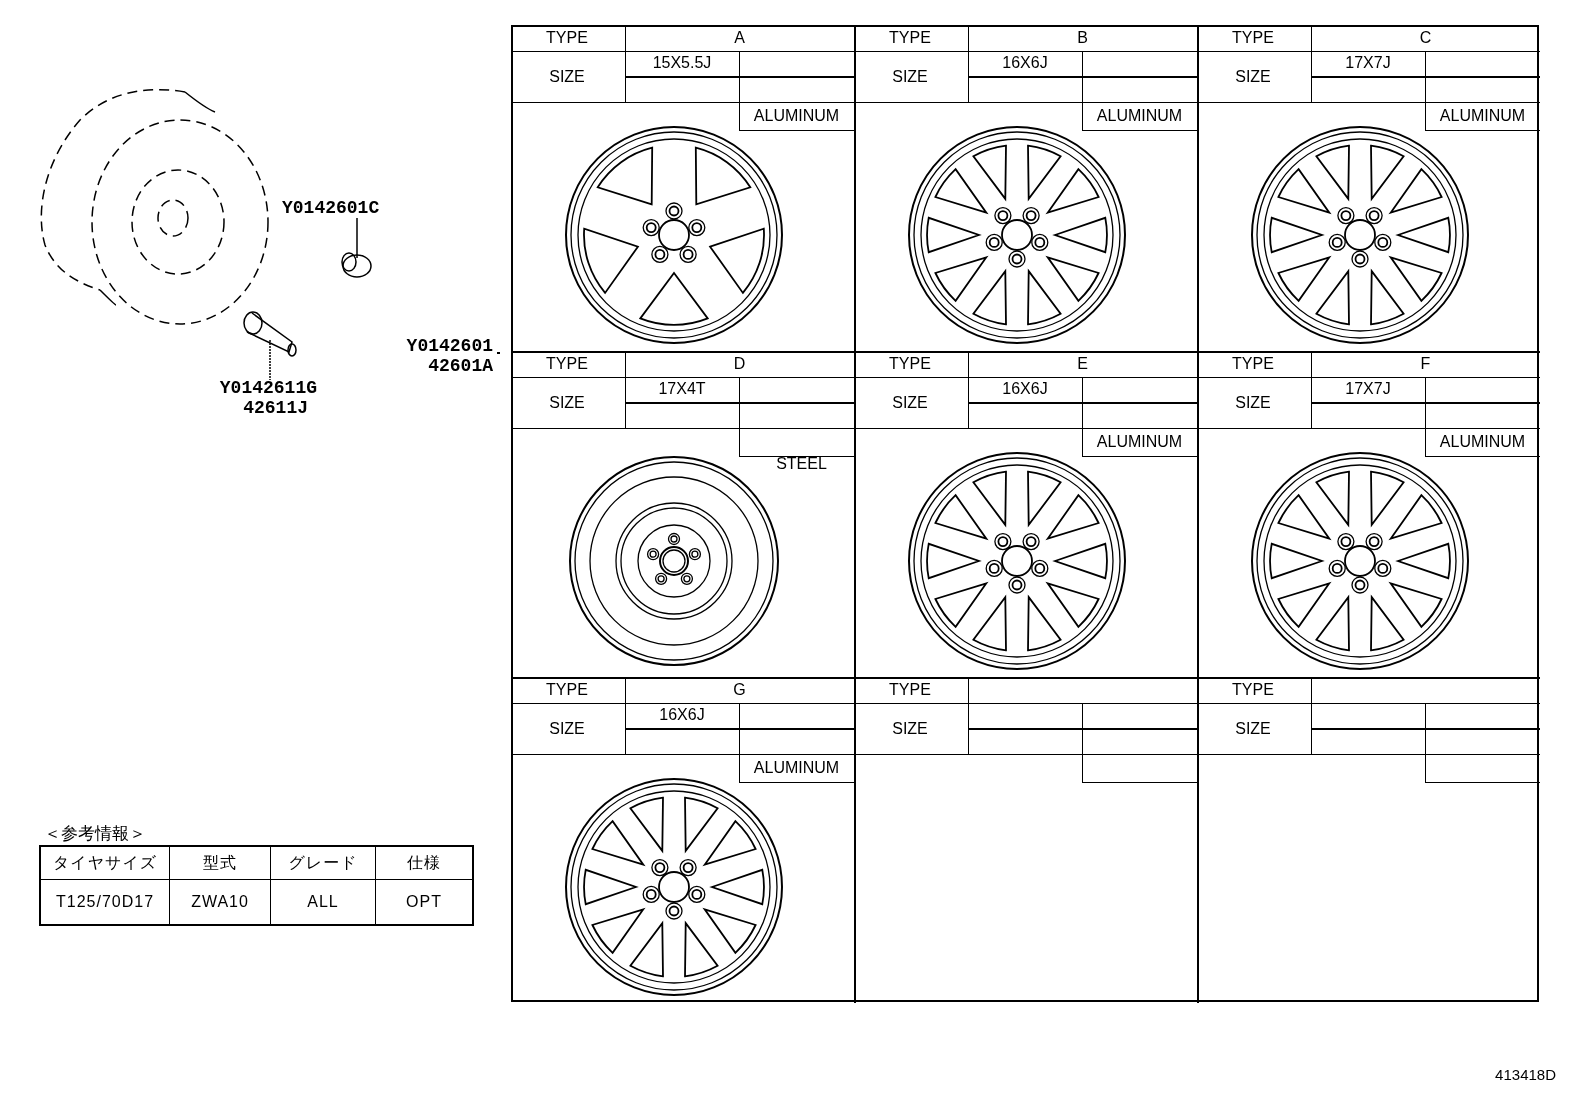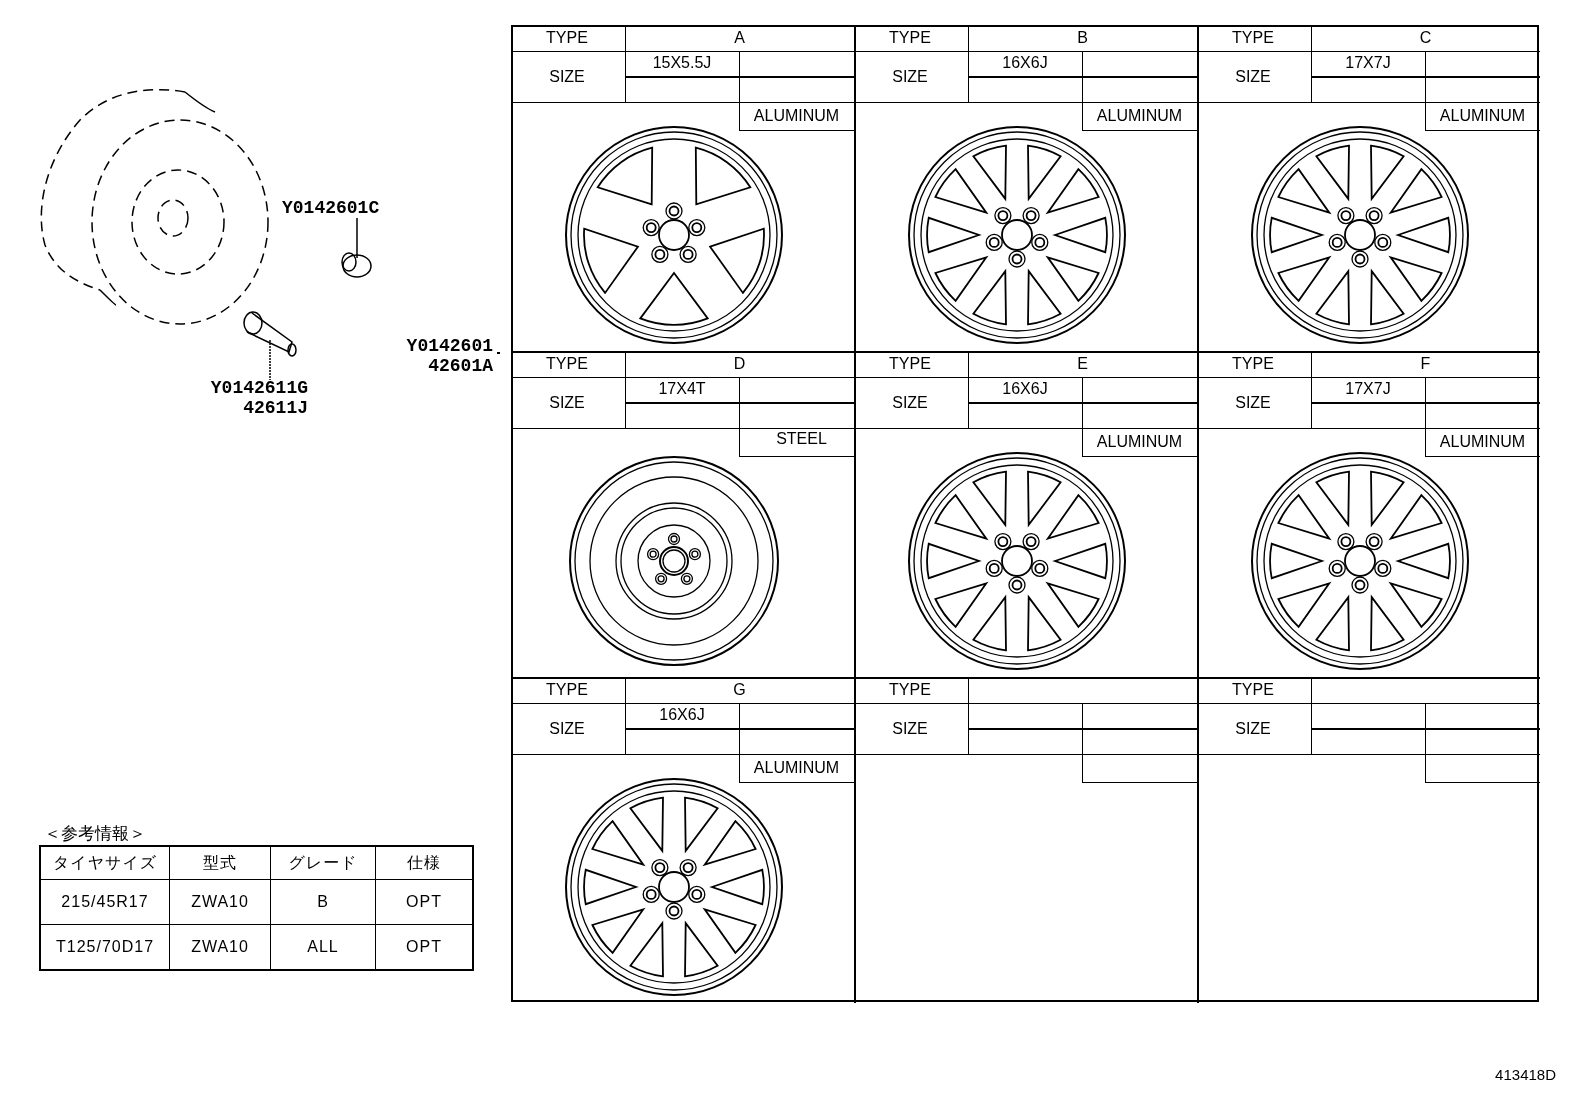--- a/index.html
+++ b/index.html
@@ -54,21 +54,21 @@
       <path d="M252,313 L292,342 L289,352 L247,332"></path>
       <ellipse cx="292" cy="350" rx="4" ry="6"></ellipse>
       <line x1="270" y1="340" x2="270" y2="380" stroke-dasharray="2,1"></line>
     </g>
 
     <line x1="497" y1="353" x2="511" y2="353" stroke-width="2"></line>
   </g>
 </svg>
 
 <div class="callout" style="left:282px;top:198px">Y0142601C</div>
-<div class="callout" style="left:198px;top:378px;width:110px">Y0142611G</div>
+<div class="callout" style="left:207px;top:378px;width:110px">Y0142611G</div>
 <div class="callout" style="left:198px;top:398px;width:110px">42611J</div>
 <div class="callout" style="left:378px;top:336px;width:115px">Y0142601</div>
 <div class="callout" style="left:378px;top:356px;width:115px">42601A</div>
 
 <div class="grid" id="grid">
     <div class="txt" style="left:18px;top:3px;width:72px">TYPE</div>
     <div class="txt" style="left:112px;top:3px;width:229px">A</div>
     <div class="hline thin" style="left:-2px;top:24px;width:343px"></div>
     <div class="txt" style="left:18px;top:42px;width:72px">SIZE</div>
     <div class="txt" style="left:112px;top:28px;width:114px">15X5.5J</div>
@@ -188,21 +188,21 @@
     <div class="txt" style="left:112px;top:329px;width:229px">D</div>
     <div class="hline thin" style="left:-2px;top:350px;width:343px"></div>
     <div class="txt" style="left:18px;top:368px;width:72px">SIZE</div>
     <div class="txt" style="left:112px;top:354px;width:114px">17X4T</div>
     <div class="hline" style="left:112px;top:375px;width:229px"></div>
     <div class="hline thin" style="left:-2px;top:401px;width:343px"></div>
     <div class="vline" style="left:112px;top:324px;height:77px"></div>
     <div class="vline" style="left:226px;top:350px;height:51px"></div>
     <div class="vline" style="left:226px;top:401px;height:28px"></div>
     <div class="hline thin" style="left:226px;top:429px;width:115px"></div>
-    <div class="txt" style="left:226px;top:404px;width:125px">STEEL</div>
+    <div class="txt" style="left:226px;top:429px;width:125px">STEEL</div>
     <svg width="240" height="240" viewBox="-120 -120 240 240" style="position:absolute;left:41px;top:414px">
       <g fill="none" stroke="#000" stroke-width="1.3">
         <circle r="104" stroke-width="2"></circle>
         <circle r="99"></circle>
         <circle r="84"></circle>
         <circle r="58"></circle>
         <circle r="53"></circle>
         <circle r="36"></circle>
         <circle r="14" stroke-width="2"></circle>
         <circle r="11"></circle>
@@ -379,26 +379,20 @@
   <thead>
     <tr>
       <th style="width:128px">タイヤサイズ</th>
       <th style="width:100px">型式</th>
       <th style="width:104px">グレード</th>
       <th style="width:96px">仕様</th>
     </tr>
   </thead>
   <tbody>
     <tr>
-      <td>215/45R17</td>
-      <td>ZWA10</td>
-      <td>B</td>
-      <td>OPT</td>
-    </tr>
-    <tr>
       <td>T125/70D17</td>
       <td>ZWA10</td>
       <td>ALL</td>
       <td>OPT</td>
     </tr>
   </tbody>
 </table>
 
 <div class="diagram-id">413418D</div>
 

